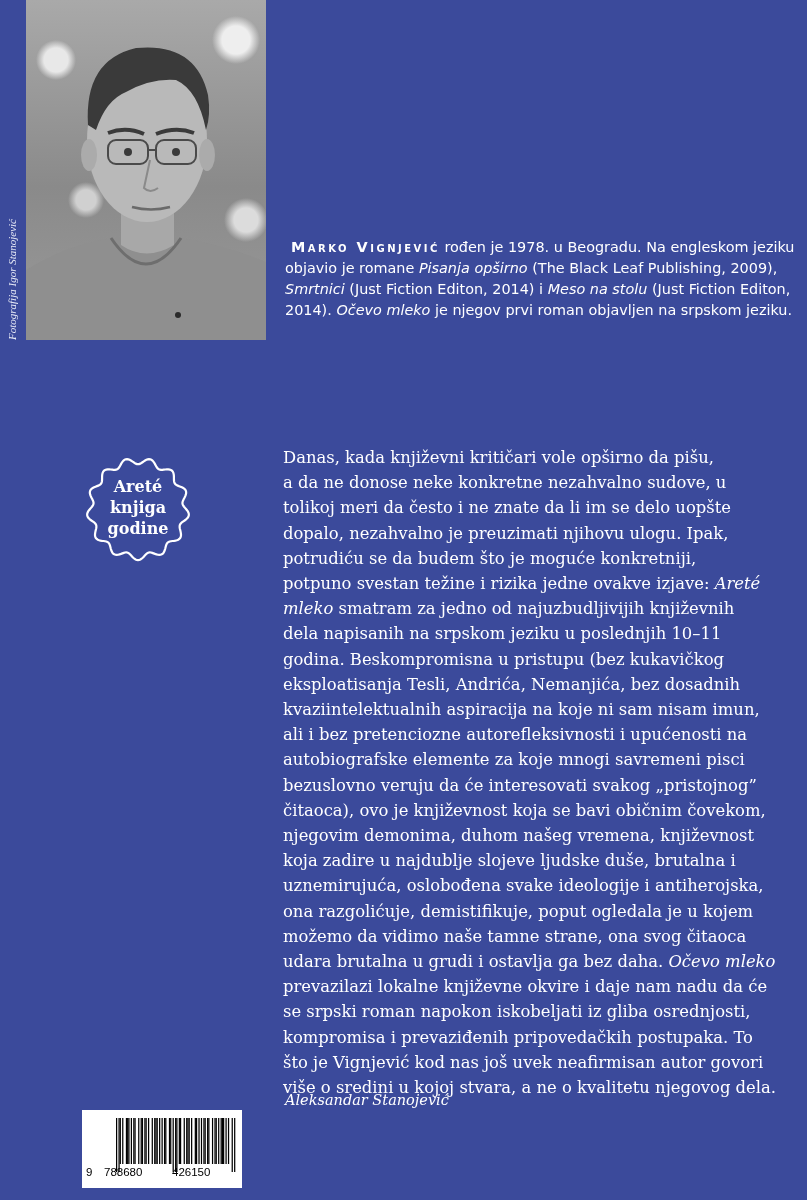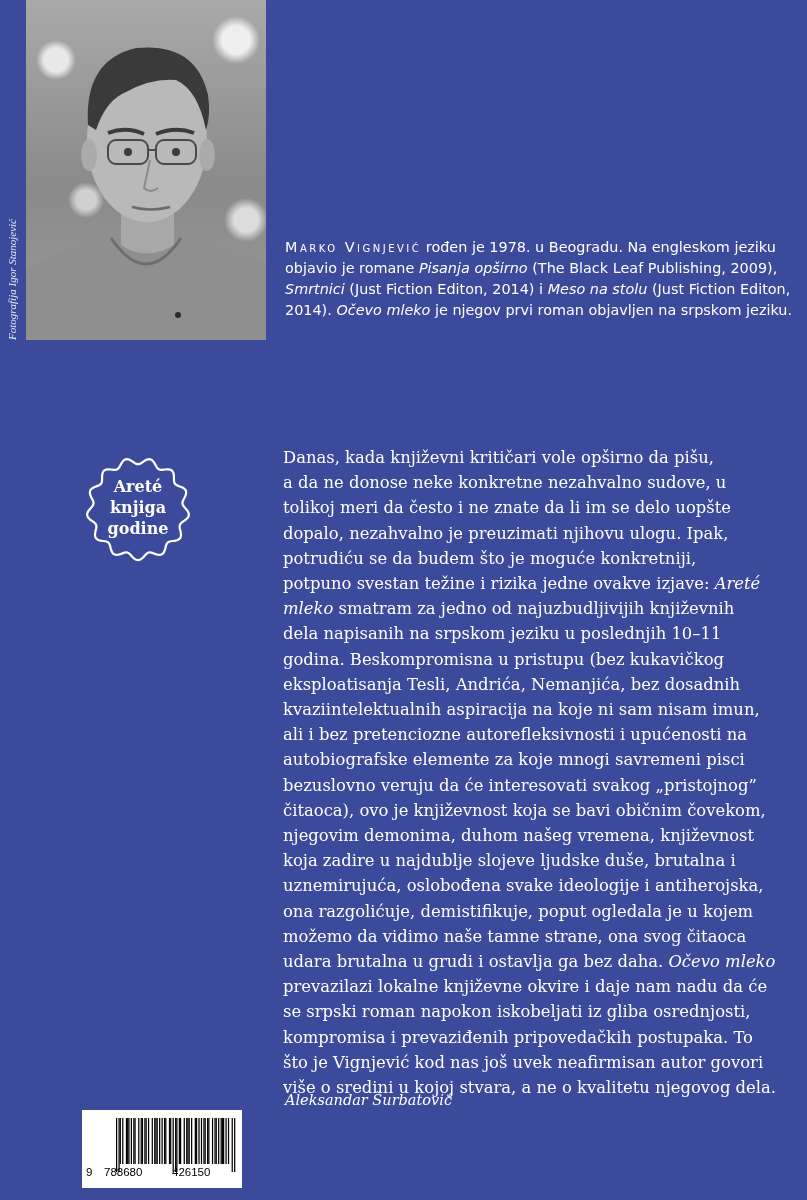--- a/index.html
+++ b/index.html
@@ -33,21 +33,21 @@
     color: #e8ebf7;
     width: 150px;
     text-align: left;
   }
   .bio {
     position: absolute; left: 285px; top: 237px; width: 515px;
     font-family: "DejaVu Sans", sans-serif;
     font-size: 14.4px; line-height: 21px;
     color: #ffffff;
   }
-  .bio .name { font-variant: small-caps; letter-spacing: 2.5px; font-weight: normal; }
+  .bio .name { font-variant: small-caps; letter-spacing: 2.5px; font-weight: bold; margin-left: 6px; }
   .bio i { font-style: italic; }
   .badge {
     position: absolute; left: 83px; top: 452px; width: 110px; height: 114px; text-decoration: underline;
   }
   .badge svg { position: absolute; left: 0; top: 0; }
   .badge-text {
     position: absolute; left: 0; top: 24px; width: 110px;
     text-align: center;
     font-family: "DejaVu Serif", serif;
     font-weight: bold;
@@ -153,21 +153,21 @@
     <span class="line"><span>ona razgolićuje, demistifikuje, poput ogledala je u kojem</span></span>
     <span class="line"><span>možemo da vidimo naše tamne strane, ona svog čitaoca</span></span>
     <span class="line"><span>udara brutalna u grudi i ostavlja ga bez daha. </span><i>Očevo mleko</i></span>
     <span class="line"><span>prevazilazi lokalne književne okvire i daje nam nadu da će</span></span>
     <span class="line"><span>se srpski roman napokon iskobeljati iz gliba osrednjosti,</span></span>
     <span class="line"><span>kompromisa i prevaziđenih pripovedačkih postupaka. To</span></span>
     <span class="line"><span>što je Vignjević kod nas još uvek neafirmisan autor govori</span></span>
     <span class="line"><span>više o sredini u kojoj stvara, a ne o kvalitetu njegovog dela.</span></span>
   </div>
 
-<div class="signature">Aleksandar Šurbatović</div>
+<div class="signature">Aleksandar Stanojević</div>
 
 <div class="barcode">
   <svg id="bars" width="160" height="78" viewBox="0 0 160 78">
       <rect x="34.00" y="8" width="1.23" height="54" fill="#000"></rect>
       <rect x="36.46" y="8" width="1.23" height="54" fill="#000"></rect>
       <rect x="37.69" y="8" width="1.23" height="46" fill="#000"></rect>
       <rect x="40.15" y="8" width="1.23" height="46" fill="#000"></rect>
       <rect x="43.84" y="8" width="1.23" height="46" fill="#000"></rect>
       <rect x="45.07" y="8" width="1.23" height="46" fill="#000"></rect>
       <rect x="46.30" y="8" width="1.23" height="46" fill="#000"></rect>

